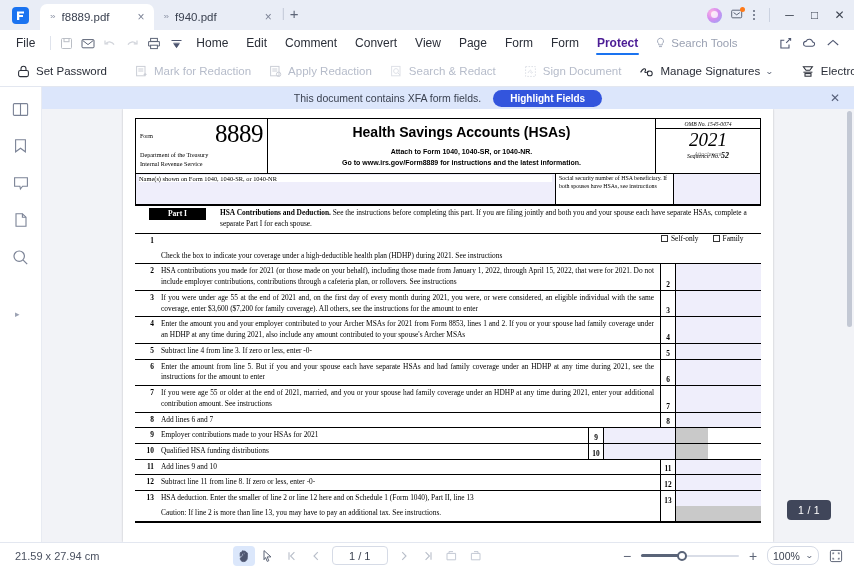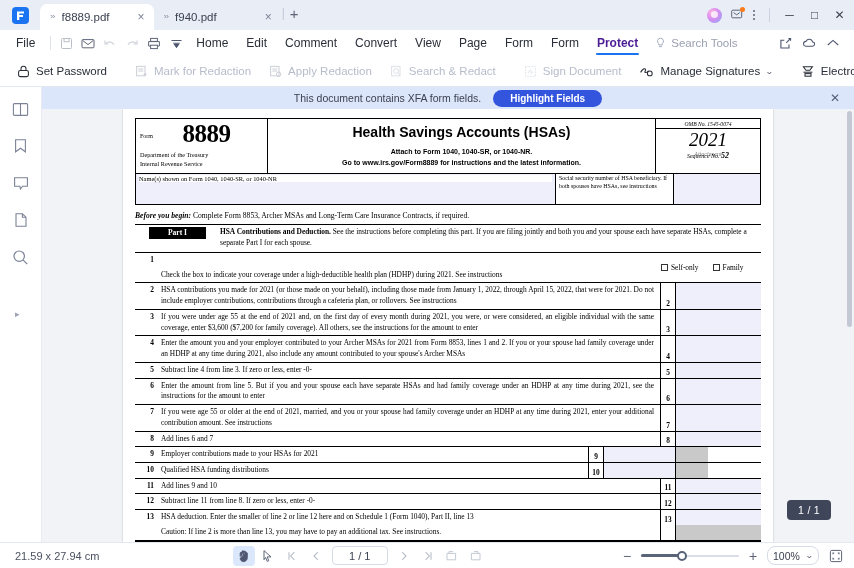--- a/index.html
+++ b/index.html
@@ -122,21 +122,21 @@
   .pagebadge {
     position: absolute; right: 23px; bottom: 22px; background: #40465a; color: #fff;
     font-size: 10.5px; border-radius: 4px; padding: 4px 11px; letter-spacing: .3px;
   }
 
   
   .form { padding: 9px 12px 0 12px; color: #000; font-family: "Liberation Serif", serif; }
   .fhead { display: flex; border: 1px solid #000; height: 56px; }
   .fh-l { width: 132px; border-right: 1.6px solid #000; padding: 2px 4px; position: relative; }
   .fh-form-lbl { font-size: 6px; position: absolute; left: 4px; top: 14px; }
-  .fh-num { font-size: 25px; font-weight: bold; text-align: center; line-height: 1.05; letter-spacing: -.5px; padding-left: 10px; }
+  .fh-num { font-size: 25px; font-weight: normal; text-align: right; line-height: 1.05; letter-spacing: -.5px; padding-left: 10px; }
   .fh-dept { font-size: 6.2px; line-height: 1.35; margin-top: 4px; }
   .fh-c { flex: 1; text-align: center; padding-top: 5px; border-right: 1.6px solid #000; }
   .fh-title { font-size: 14px; font-weight: bold; font-family: Liberation Sans, sans-serif; }
   .fh-sub { font-size: 7px; font-weight: bold; margin-top: 7px; line-height: 1.45; font-family: "Liberation Sans", sans-serif; }
   .fh-r { width: 104px; text-align: center; padding-top: 2px; font-style: italic; }
   .fh-omb { font-size: 5.6px; border-bottom: .8px solid #000; padding-bottom: 1px; }
   .fh-year { font-size: 19px; line-height: 1.15; }
   .fh-seq { font-size: 6px; position: relative; }
   .fh-seq b { font-size: 8px; }
   .fh-seq .ghost { position: absolute; left: 0; right: 0; top: 0; opacity: .55; }
@@ -462,37 +462,34 @@
             </div>
 
             <div class="namerow">
               <div class="nl">
                   <span class="lbl">Name(s) shown on Form 1040, 1040-SR, or 1040-NR</span>
                 </div>
               <div class="nm">Social security number of HSA beneficiary. If both spouses have HSAs, see instructions</div>
               <div class="nv"></div>
             </div>
 
-            <div class="before">
-              <b>Before you begin:</b><span> Complete Form 8853, Archer MSAs and Long-Term Care Insurance Contracts, if required.</span>
-            </div>
 
             <div class="partrow">
               <div class="partbox">Part I</div>
               <div class="parttxt">
                 <b>HSA Contributions and Deduction.</b><span> See the instructions before completing this part. If you are filing jointly and both you and your spouse each have separate HSAs, complete a separate Part I for each spouse.</span>
               </div>
             </div>
 
             <div class="lines">
 
               <div class="lrow" style="min-height:30px">
                 <div class="lno">1</div>
                 <div class="ltxt" style="align-self:flex-end;padding-bottom:2px">Check the box to indicate your coverage under a high-deductible health plan (HDHP) during 2021.  See instructions</div>
-                <div class="lamt plain" style="width:100px;flex:0 0 100px;border-left:none;align-items:center">
+                <div class="lamt plain" style="width:100px;flex:0 0 100px;border-left:none;align-items:flex-start">
                   <div class="covrow">
                     <span class="chk">
                         <span class="chkbox"></span>
                         <span>Self-only</span>
                       </span>
                     <span class="chk">
                         <span class="chkbox"></span>
                         <span>Family</span>
                       </span>
                   </div>

